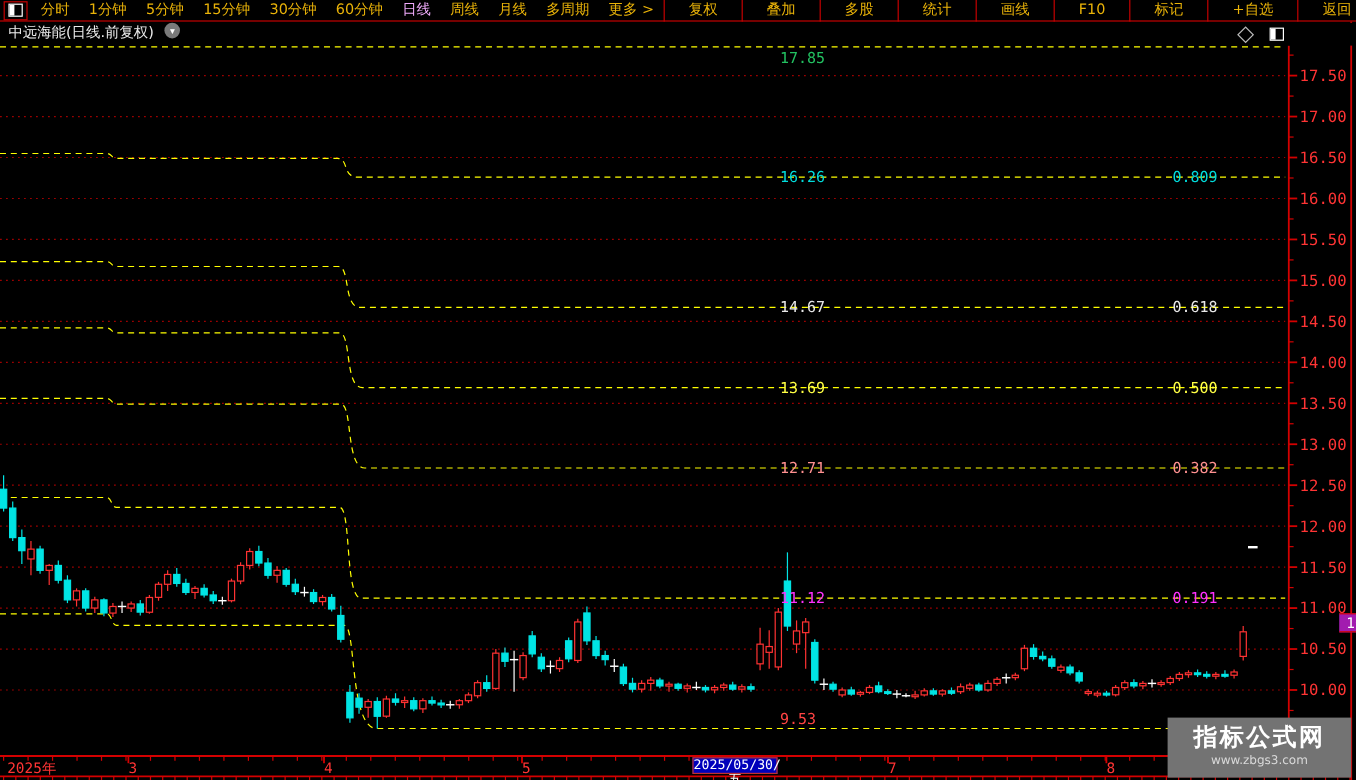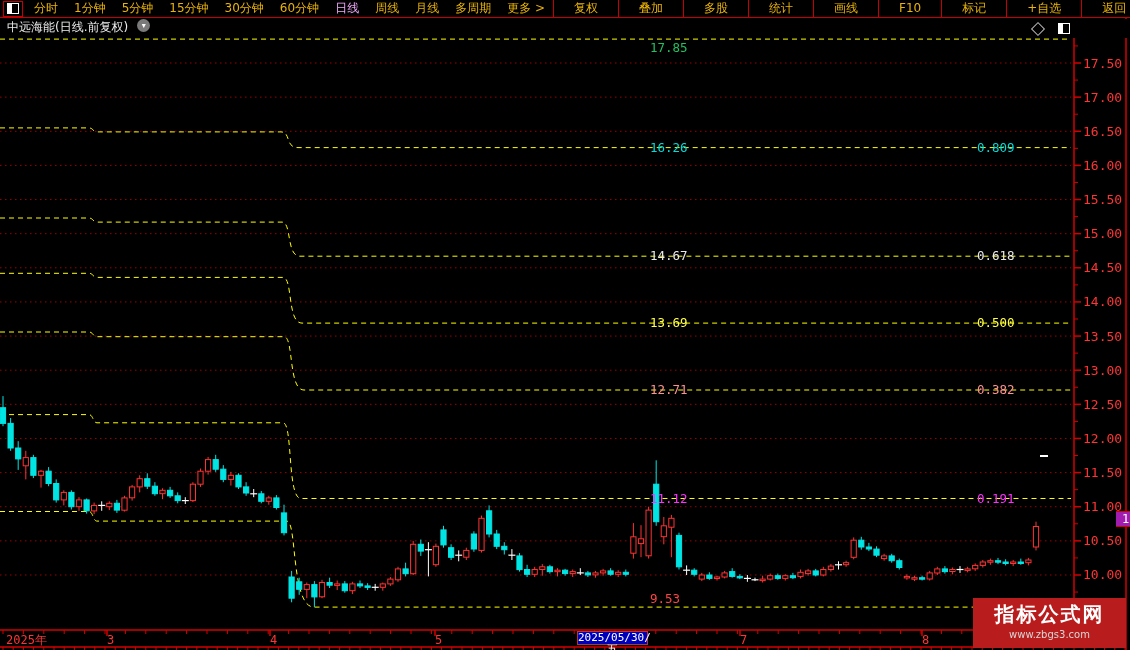--- a/index.html
+++ b/index.html
@@ -30,21 +30,21 @@
   text.numtxt{font-family:"DejaVu Sans Mono","DejaVu Sans",monospace;}
   
   .date-badge{position:absolute;left:577px;top:631px;width:71px;height:14px;background:#0000bb;
               border:1px solid #c03030;box-sizing:border-box;color:#fff;font-size:11px;
               line-height:12px;text-align:center;z-index:6;font-family:"DejaVu Sans Mono",monospace;}
   .price-badge{position:absolute;left:1116px;top:511px;width:48px;height:16px;background:#a21caf;
                border-top:1px solid #d40000;border-bottom:1px solid #d40000;box-sizing:border-box;
                color:#fff;font-size:12px;line-height:14px;text-align:center;z-index:6;
                font-family:"DejaVu Sans Mono",monospace;}
   
-  .watermark{position:absolute;left:973px;top:598px;width:153px;height:50px;background:#b91c1c;
+  .watermark{position:absolute;left:973px;top:598px;width:153px;height:50px;background:#737373;
              z-index:7;display:flex;flex-direction:column;align-items:center;justify-content:center;}
   .wm1{color:#fff;font-size:20px;font-weight:bold;letter-spacing:2px;line-height:24px;}
   .wm2{color:#d8d8d8;font-size:10px;line-height:18px;}
 </style>
 </head>
 <body>
 
 <svg id="chart" width="1130" height="650">
     <line x1="0" y1="63" x2="1071" y2="63" stroke="#9c0000" stroke-width="1" stroke-dasharray="1.5 3.5"></line>
     <line x1="0" y1="97.13300000000001" x2="1071" y2="97.13300000000001" stroke="#9c0000" stroke-width="1" stroke-dasharray="1.5 3.5"></line>

